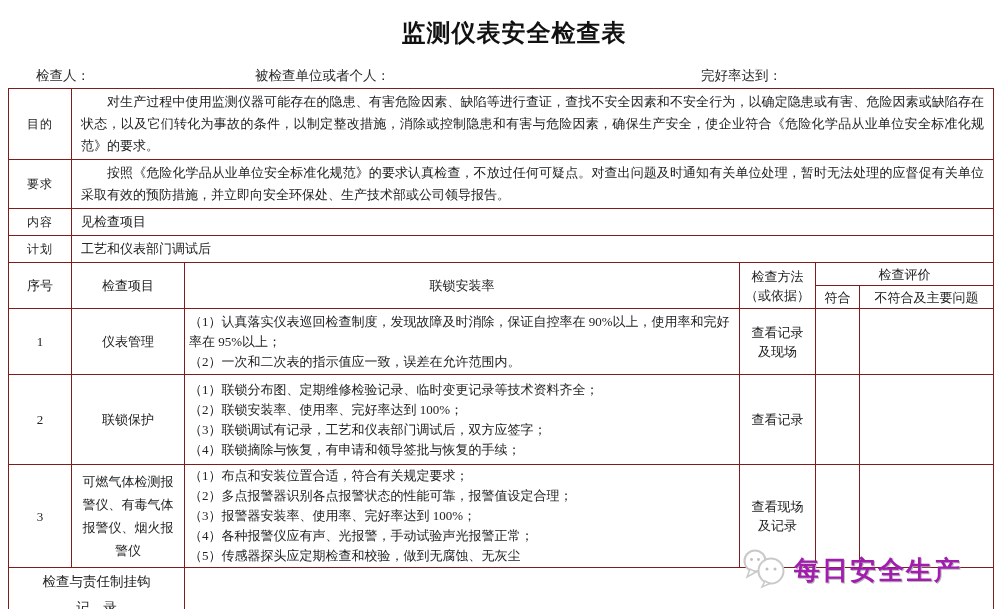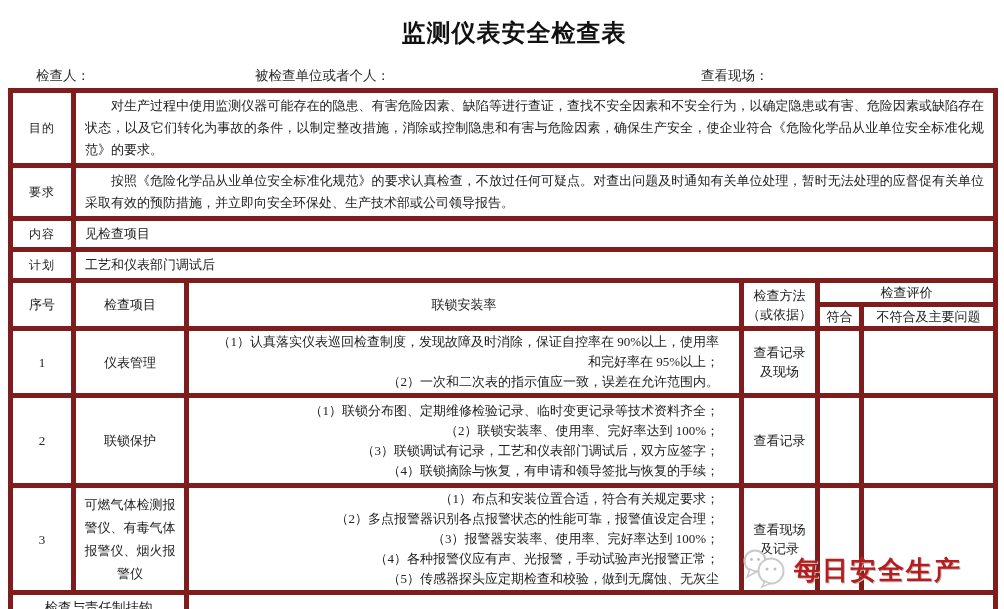--- a/index.html
+++ b/index.html
@@ -45,37 +45,37 @@
     position: absolute;
     left: 8px;
     top: 88px;
     width: 985px;
     border-collapse: collapse;
     table-layout: fixed;
     font-size: 13px;
     color: #222222;
   }
   table.sheet td {
-    border: 5px solid #7f1d1d;
+    border: 1px solid #7f1d1d;
     vertical-align: middle;
     overflow: hidden;
   }
   .lbl { text-align: center; font-size: 12px; letter-spacing: 1px; }
   .txt {
     text-align: justify;
     line-height: 22px;
     padding: 2px 9px;
   }
   .indent { text-indent: 2em; }
   .cntr { text-align: left; }
   .hc { text-align: center; line-height: 19px; }
   .std {
-    text-align: right;
+    text-align: left;
     line-height: 20px;
-    padding: 1px 20px;
+    padding: 1px 4px;
   }
   .item { text-align: center; line-height: 23px; padding: 0 5px; }
   .preline { white-space: pre-line; }
   tr.h68 { height: 68px; }
   tr.h43 { height: 43px; }
   tr.h22 { height: 22px; margin-left: 45px; }
   tr.h23 { height: 23px; }
   tr.h66 { height: 66px; }
   tr.h90 { height: 90px; }
   tr.h102 { height: 102px; }
@@ -90,36 +90,36 @@
     display: flex;
     align-items: center;
     gap: 8px;
     z-index: 5;
   }
   .wm-text {
     font-family: "Liberation Sans", sans-serif;
     font-size: 26px;
     font-weight: bold;
     letter-spacing: 2px;
-    color: #b91c1c;
+    color: #a21caf;
     text-shadow: 1px 1px 0 #b8b8b8;
     white-space: nowrap;
   }
 </style>
 </head>
 <body>
 
 <div class="page">
 
   <div class="doc-title">监测仪表安全检查表</div>
 
   <div class="meta">
     <span class="m-inspector">检查人：</span>
     <span class="m-unit">被检查单位或者个人：</span>
-    <span class="m-time">查看现场：</span>
+    <span class="m-time">完好率达到：</span>
   </div>
 
   <table class="sheet">
     <colgroup>
       <col style="width:63px">
         <col style="width:113px">
         <col style="width:555px">
       <col style="width:76px">
         <col style="width:44px">
         <col style="width:134px">

